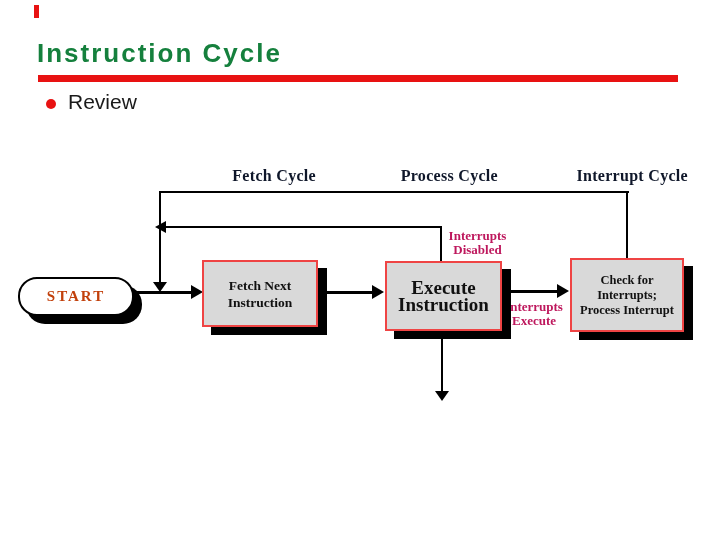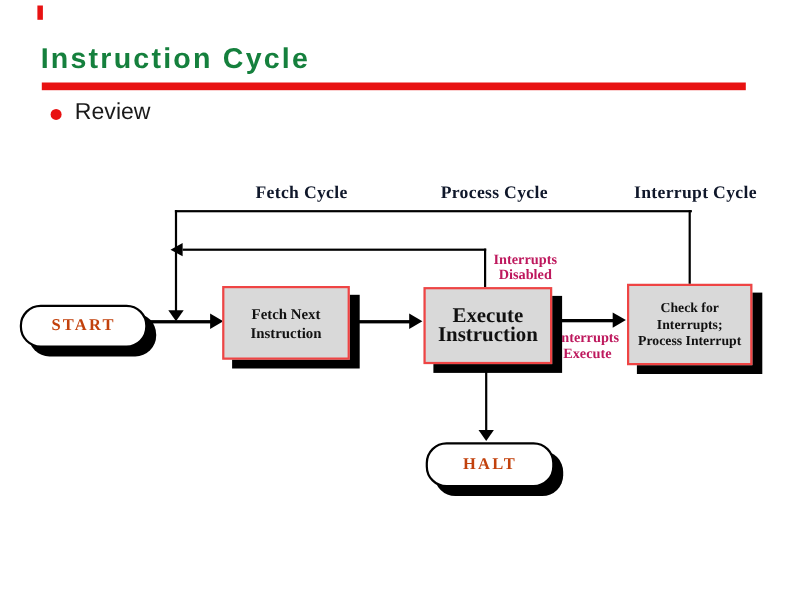--- a/index.html
+++ b/index.html
@@ -101,23 +101,20 @@
       <span class="box-line">Disabled</span>
     </div>
     <div class="edge-note" style="left:499px;top:300px;width:70px;">
       <span class="box-line">Interrupts</span>
       <span class="box-line">Execute</span>
     </div>
 
     <div class="pill" style="left:18px;top:277px;width:112px;height:35px;">
       <span>START</span>
     </div>
-    <div class="pill" style="left:387px;top:402px;width:113px;height:37px;">
-      <span>HALT</span>
-    </div>
 
     <div class="proc-box fetch-box">
       <span class="box-line">Fetch Next</span>
       <span class="box-line">Instruction</span>
     </div>
     <div class="proc-box execute-box">
       <span class="box-line">Execute</span>
       <span class="box-line">Instruction</span>
     </div>
     <div class="proc-box check-box">

